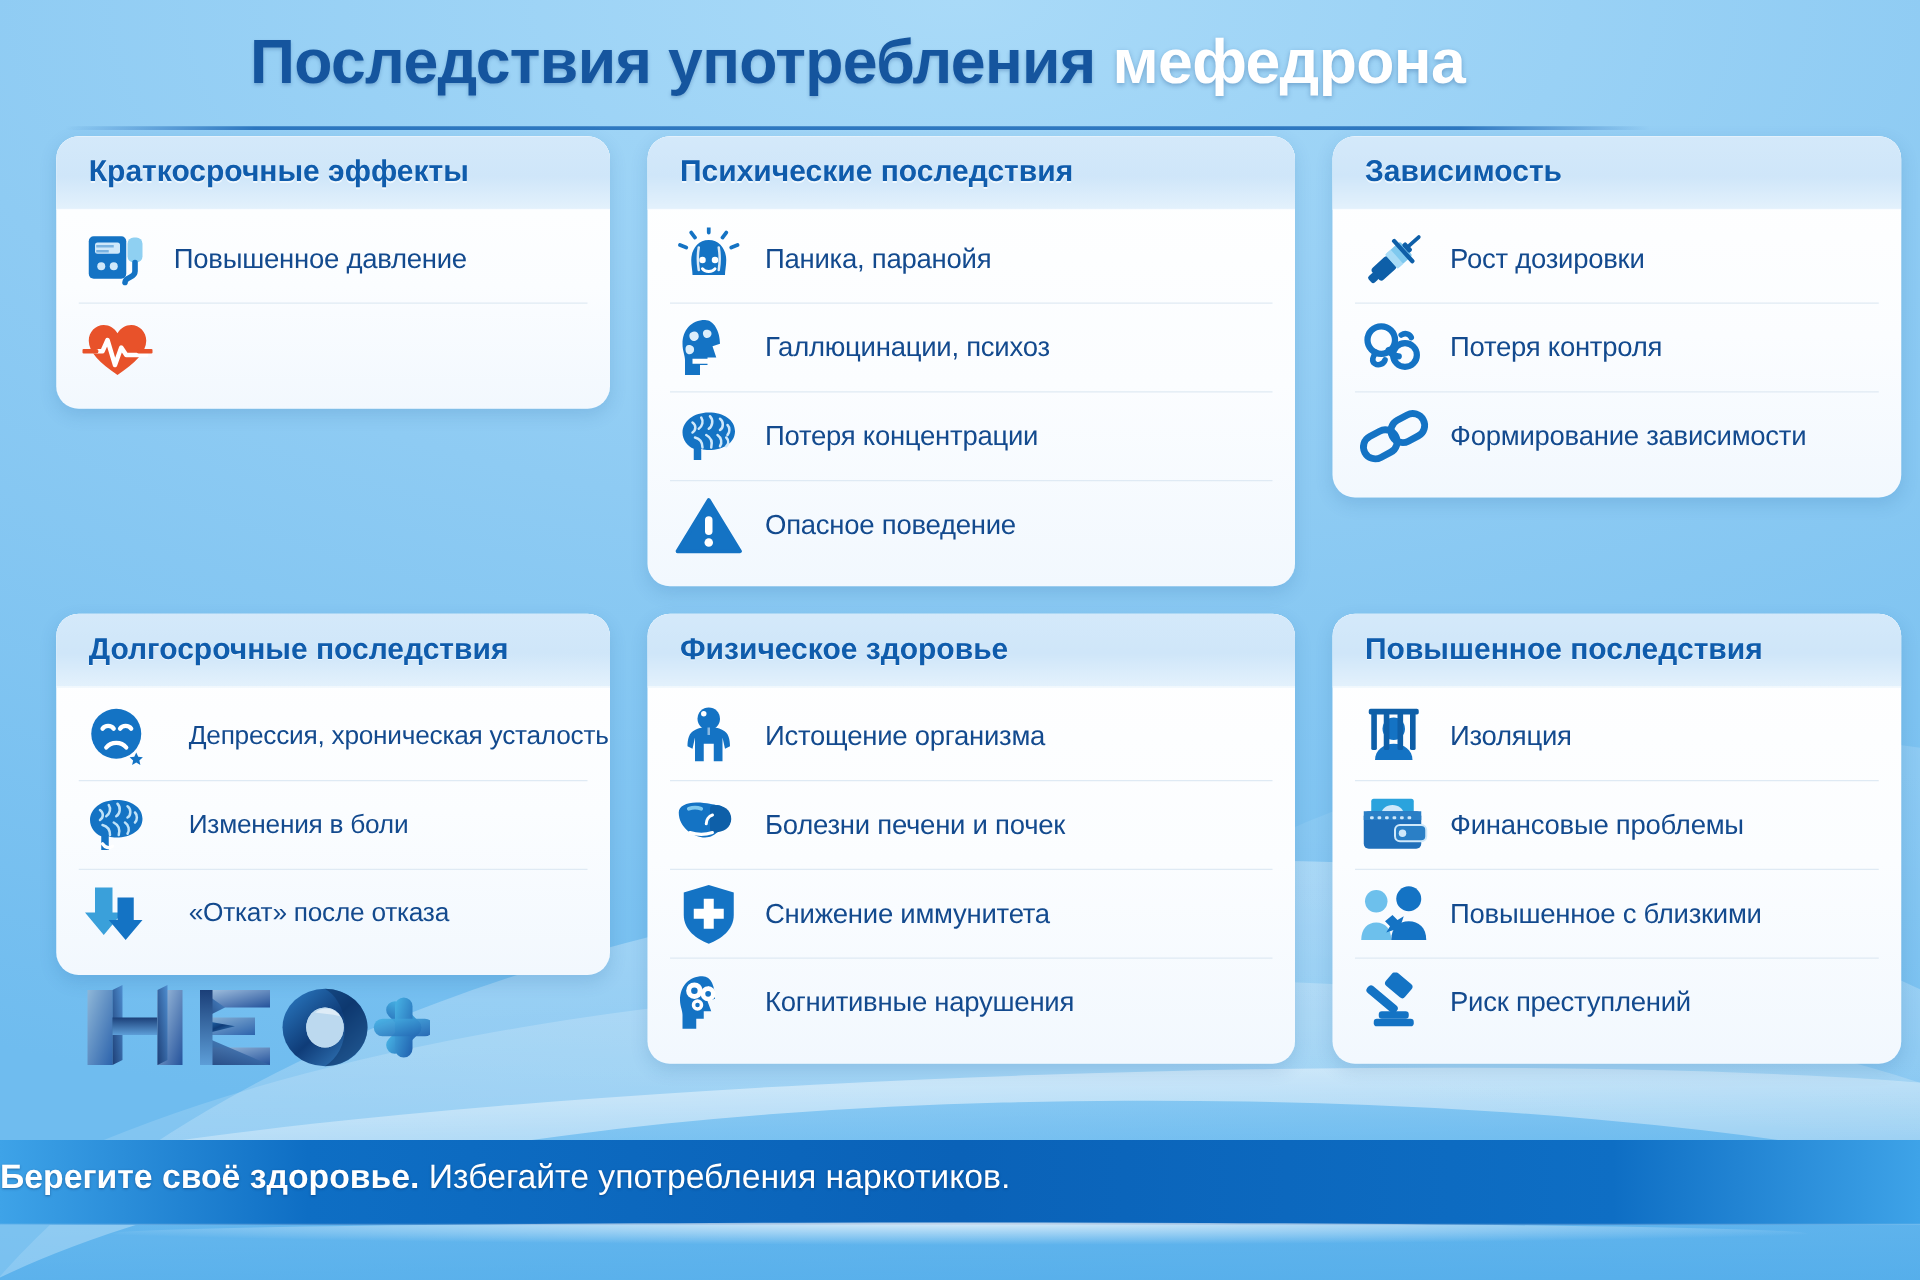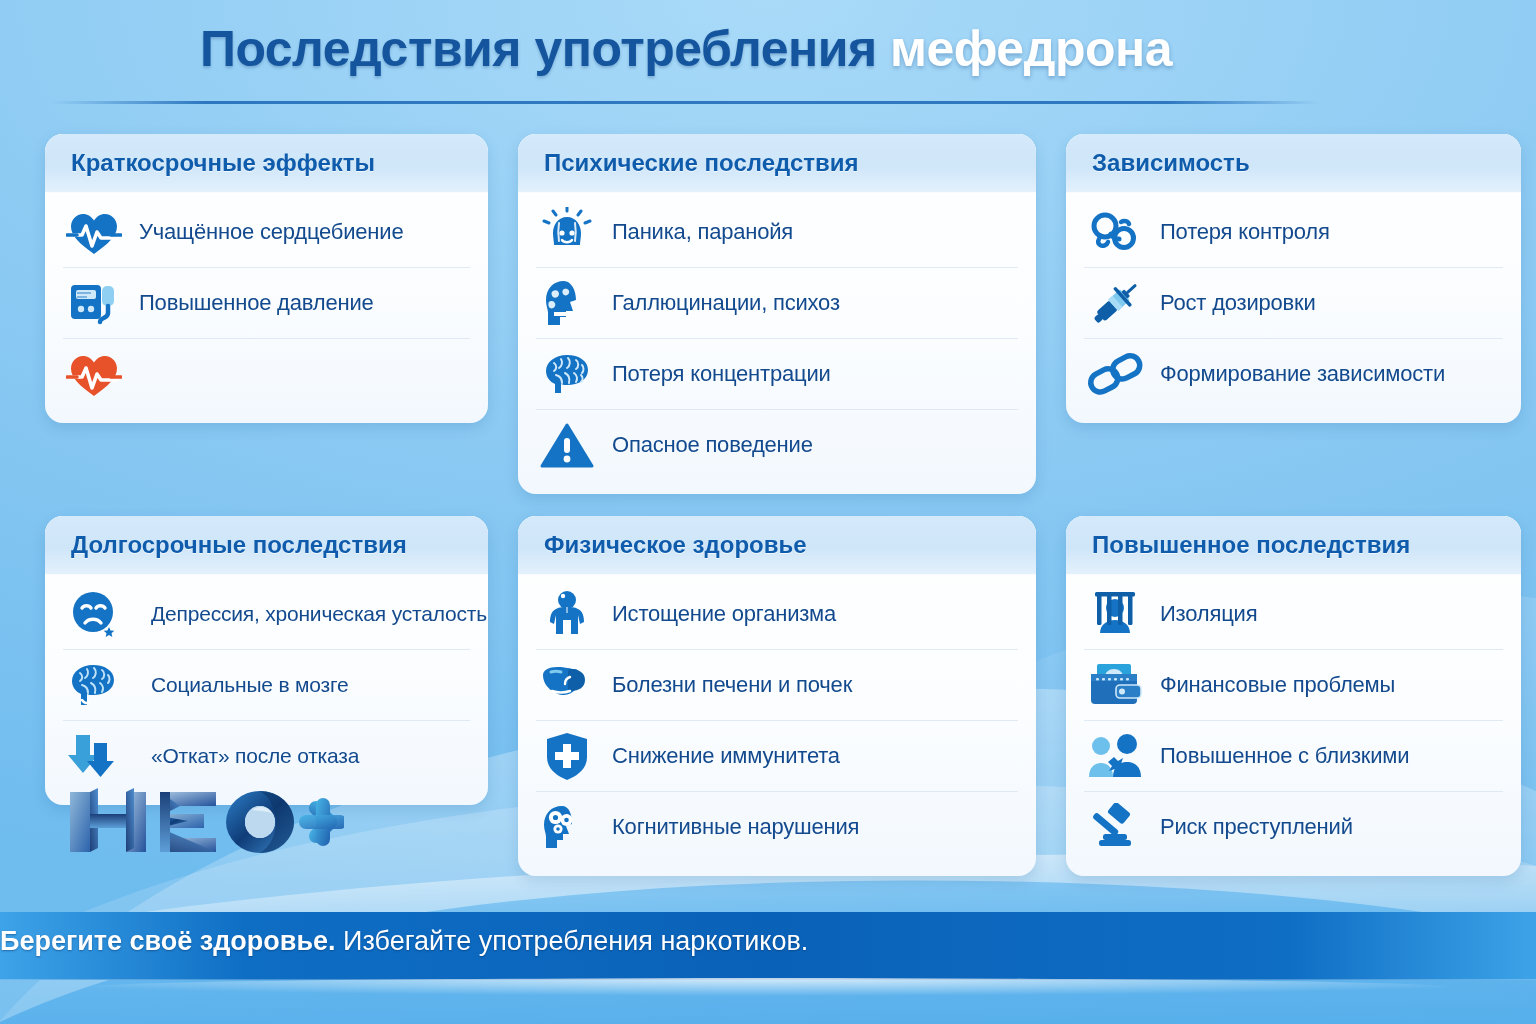--- a/index.html
+++ b/index.html
@@ -43,21 +43,21 @@
   #title .dark{color:#15559e;text-shadow:0 2px 3px rgba(20,70,130,.28);}
   #title .light{color:#ffffff;text-shadow:0 2px 4px rgba(20,70,130,.35);}
   #title-rule{
     position:absolute;left:52px;right:52px;top:101px;height:3px;
     background:linear-gradient(90deg,rgba(30,110,190,0),rgba(27,104,183,.85) 12%,rgba(27,104,183,.85) 88%,rgba(30,110,190,0));
     border-radius:2px;
   }
 
   
   #grid{
-    position:absolute;left:45px;top:134px;width:1446px;
+    position:absolute;left:45px;top:109px;width:1446px;
     display:grid;
     grid-template-columns:443px 518px 455px;
     grid-template-rows:auto auto;
     column-gap:30px;row-gap:22px;
     align-items:start;
   }
   .card{
     border-radius:18px;
     background:linear-gradient(180deg,#ffffff 0%,#fbfdff 55%,#f2f8fe 100%);
     box-shadow:0 5px 14px rgba(25,85,150,.16), 0 1px 0 rgba(255,255,255,.9) inset;
@@ -135,30 +135,20 @@
   </div>
 
   <div id="grid">
 
     <div class="card">
       <div class="card-header">
         <span>Краткосрочные эффекты</span>
       </div>
       <div class="card-body">
 
-        <div class="row">
-          <span class="ico">
-            <svg width="56" height="50" viewBox="0 0 56 50">
-              <path fill="#1473c4" d="M28 47C14 37 5 29 5 19.5 5 12.6 10.4 7 17 7c4.6 0 8.6 2.6 11 6.6C30.4 9.6 34.4 7 39 7c6.6 0 12 5.6 12 12.5C51 29 42 37 28 47z"></path>
-              <path fill="none" stroke="#ffffff" stroke-width="3.6" stroke-linejoin="round" stroke-linecap="round" d="M4 28h12l4-9 6 20 5-14 4 6h16"></path>
-              <path fill="none" stroke="#1473c4" stroke-width="3.6" stroke-linecap="round" d="M1 28h10M45 28h10"></path>
-            </svg>
-          </span>
-          <span class="row-label">Учащённое сердцебиение</span>
-        </div>
 
         <div class="row">
           <span class="ico">
             <svg width="52" height="52" viewBox="0 0 52 52">
               <rect x="3" y="8" width="30" height="34" rx="4" fill="#1473c4"></rect>
               <rect x="8" y="13" width="20" height="9" rx="2" fill="#cfe8fa"></rect>
               <rect x="9" y="15" width="14" height="2" fill="#1473c4" opacity=".45"></rect>
               <rect x="9" y="19" width="10" height="2" fill="#1473c4" opacity=".45"></rect>
               <circle cx="13" cy="32" r="3.2" fill="#cfe8fa"></circle>
               <circle cx="23" cy="32" r="3.2" fill="#cfe8fa"></circle>
@@ -245,50 +235,50 @@
     </div>
 
     <div class="card">
       <div class="card-header">
         <span>Зависимость</span>
       </div>
       <div class="card-body">
 
         <div class="row">
           <span class="ico">
-            <svg width="56" height="48" viewBox="0 0 56 48">
-              <circle cx="18" cy="18" r="11" fill="none" stroke="#1473c4" stroke-width="5"></circle>
-              <circle cx="37" cy="30" r="9.5" fill="none" stroke="#1473c4" stroke-width="5"></circle>
-              <path d="M24 26c2 4 5 5 8 5" fill="none" stroke="#1473c4" stroke-width="5" stroke-linecap="round"></path>
-              <path d="M14 28c-3 3-4 7-1 9s7 0 8-3" fill="none" stroke="#1473c4" stroke-width="4.5" stroke-linecap="round"></path>
-              <path d="M34 14c3-2 7-1 8 2" fill="none" stroke="#1473c4" stroke-width="4.5" stroke-linecap="round"></path>
-            </svg>
-          </span>
-          <span class="row-label">Потеря контроля</span>
-        </div>
-
-        <div class="row">
-          <span class="ico">
             <svg width="56" height="52" viewBox="0 0 56 52">
               <g transform="rotate(-42 28 26)">
                 <rect x="8" y="20" width="18" height="13" rx="3" fill="#0e5fa8"></rect>
                 <rect x="2" y="23" width="7" height="7" rx="2" fill="#0e5fa8"></rect>
                 <rect x="25" y="19" width="16" height="15" rx="2" fill="#7fc9ef"></rect>
                 <rect x="25" y="19" width="6" height="15" fill="#a8dbf6"></rect>
                 <rect x="40" y="22" width="4" height="9" rx="1.5" fill="#0e5fa8"></rect>
                 <rect x="43" y="25" width="13" height="3" rx="1.5" fill="#0e5fa8"></rect>
                 <rect x="36" y="14" width="3.5" height="25" rx="1.5" fill="#0e5fa8"></rect>
               </g>
             </svg>
           </span>
           <span class="row-label">Рост дозировки</span>
         </div>
 
         <div class="row">
           <span class="ico">
+            <svg width="56" height="48" viewBox="0 0 56 48">
+              <circle cx="18" cy="18" r="11" fill="none" stroke="#1473c4" stroke-width="5"></circle>
+              <circle cx="37" cy="30" r="9.5" fill="none" stroke="#1473c4" stroke-width="5"></circle>
+              <path d="M24 26c2 4 5 5 8 5" fill="none" stroke="#1473c4" stroke-width="5" stroke-linecap="round"></path>
+              <path d="M14 28c-3 3-4 7-1 9s7 0 8-3" fill="none" stroke="#1473c4" stroke-width="4.5" stroke-linecap="round"></path>
+              <path d="M34 14c3-2 7-1 8 2" fill="none" stroke="#1473c4" stroke-width="4.5" stroke-linecap="round"></path>
+            </svg>
+          </span>
+          <span class="row-label">Потеря контроля</span>
+        </div>
+
+        <div class="row">
+          <span class="ico">
             <svg width="58" height="46" viewBox="0 0 58 46">
               <g fill="none" stroke="#1473c4" stroke-width="5.5" stroke-linecap="round">
                 <rect x="4" y="20" width="28" height="19" rx="9.5" transform="rotate(-28 18 29)"></rect>
                 <rect x="26" y="7" width="28" height="19" rx="9.5" transform="rotate(-28 40 16)"></rect>
               </g>
             </svg>
           </span>
           <span class="row-label">Формирование зависимости</span>
         </div>
 
@@ -317,21 +307,21 @@
         <div class="row">
           <span class="ico">
             <svg width="54" height="50" viewBox="0 0 54 50">
               <path fill="#1473c4" d="M26 5C14 5 5 12 5 21c0 6 4 11 9 13v11h6V34c2 1 4 1 6 1 12 0 21-6 21-15S38 5 26 5z"></path>
               <g fill="none" stroke="#bfe2f8" stroke-width="2" stroke-linecap="round">
                 <path d="M13 13c3 2 3 6 0 8M20 9c2 3 1 7-2 9M27 8c3 3 2 8-1 10M35 10c3 2 3 7 0 9M41 15c2 2 2 6 0 8M15 25c4 1 6 4 6 8M24 23c4 2 5 6 4 10M33 23c3 2 4 6 2 9"></path>
               </g>
               <path d="M15 40c2 3 5 4 8 2" fill="none" stroke="#ffffff" stroke-width="2.6" stroke-linecap="round"></path>
             </svg>
           </span>
-          <span class="row-label">Социальные в мозге</span>
+          <span class="row-label">Изменения в боли</span>
         </div>
 
         <div class="row">
           <span class="ico">
             <svg width="56" height="50" viewBox="0 0 56 50">
               <path fill="#3aa0da" d="M10 4h14v20h8L17 42 2 24h8z"></path>
               <path fill="#1473c4" d="M28 12h13v18h7L34.5 46 21 30h7z"></path>
             </svg>
           </span>
           <span class="row-label">«Откат» после отказа</span>

